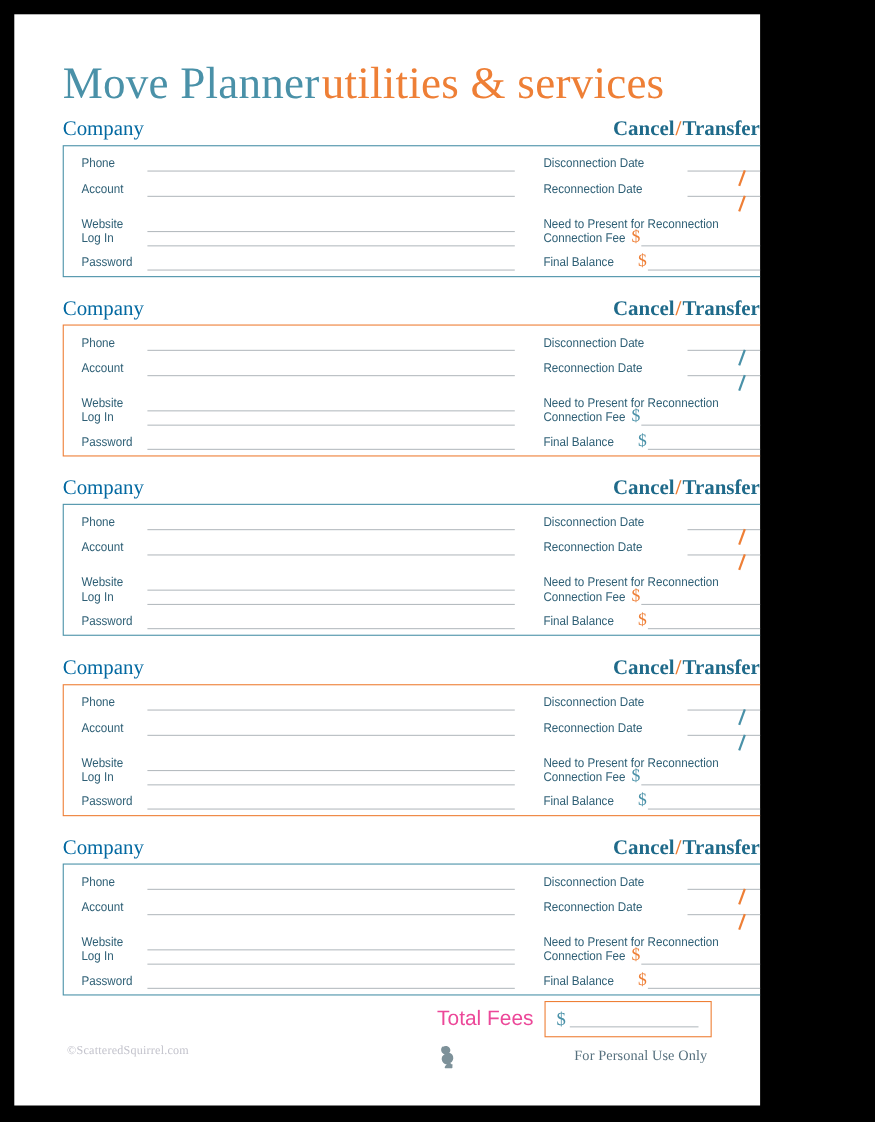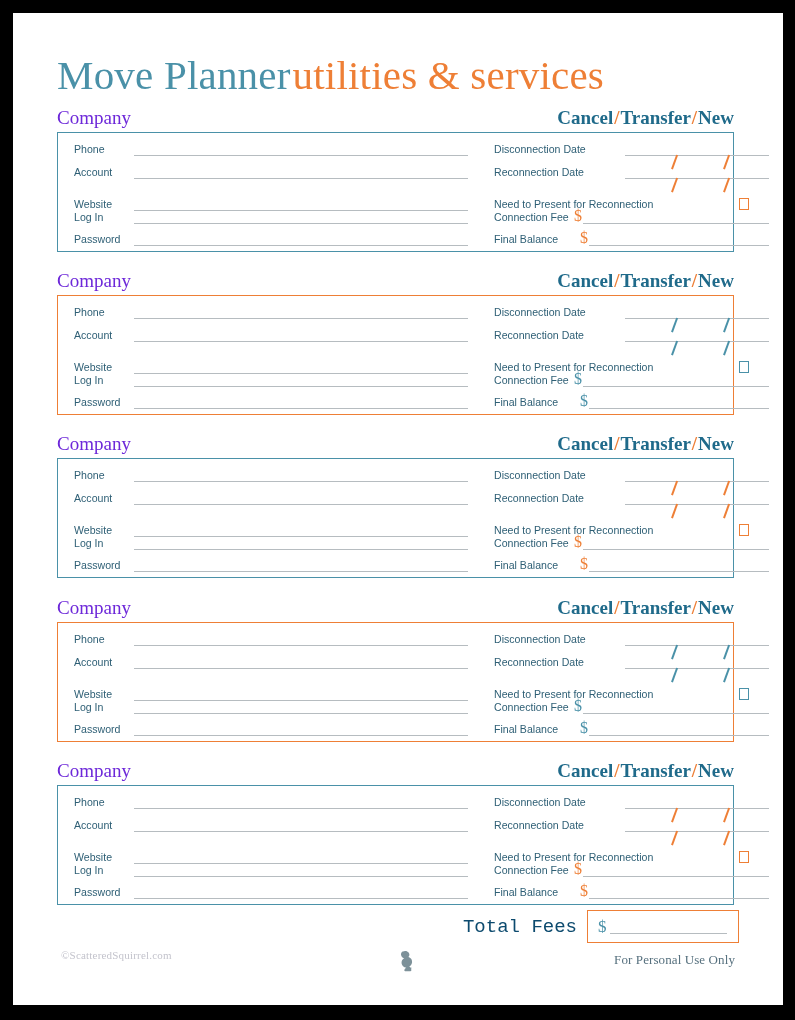--- a/index.html
+++ b/index.html
@@ -11,25 +11,24 @@
     width: 795px;
     height: 1020px;
     overflow: hidden;
     font-family: "Liberation Sans", sans-serif;
   }
 
   #page {
     position: absolute;
     left: 13px;
     top: 13px;
-    width: 758px;
+    width: 678px;
     height: 992px;
     background: #ffffff;
     overflow: hidden;
-    padding-left: 12px;
   }
 
   
   #title-row {
     position: absolute;
     left: 44px;
     top: 38px;
     white-space: nowrap;
   }
   .title-main {
@@ -55,21 +54,21 @@
   .block-head {
     position: relative;
     height: 25px;
   }
   .company-label {
     position: absolute;
     left: 0;
     top: 0;
     font-family: "Liberation Serif", serif;
     font-size: 19px;
-    color: #6d28d9;
+    color: #0369a1;
   }
   .cancel-group {
     position: absolute;
     right: 0;
     top: 0;
     font-family: "Liberation Serif", serif;
     font-size: 19px;
     color: #1f6a8a;
     white-space: nowrap;
     font-weight: bold;
@@ -181,23 +180,23 @@
     position: absolute;
     right: 44px;
     top: 897px;
     height: 33px;
     white-space: nowrap;
   }
   #total-label {
     position: absolute;
     right: 162px;
     top: 6px;
-    font-family: Liberation Mono, monospace;
+    font-family: Liberation Sans, sans-serif;
     font-size: 19px;
-    color: #0c4a6e;
+    color: #ec4899;
   }
   #total-box {
     position: absolute;
     right: 0;
     top: 0;
     width: 152px;
     height: 33px;
     box-sizing: border-box;
     border: 1.6px solid #ee7f36;
   }

